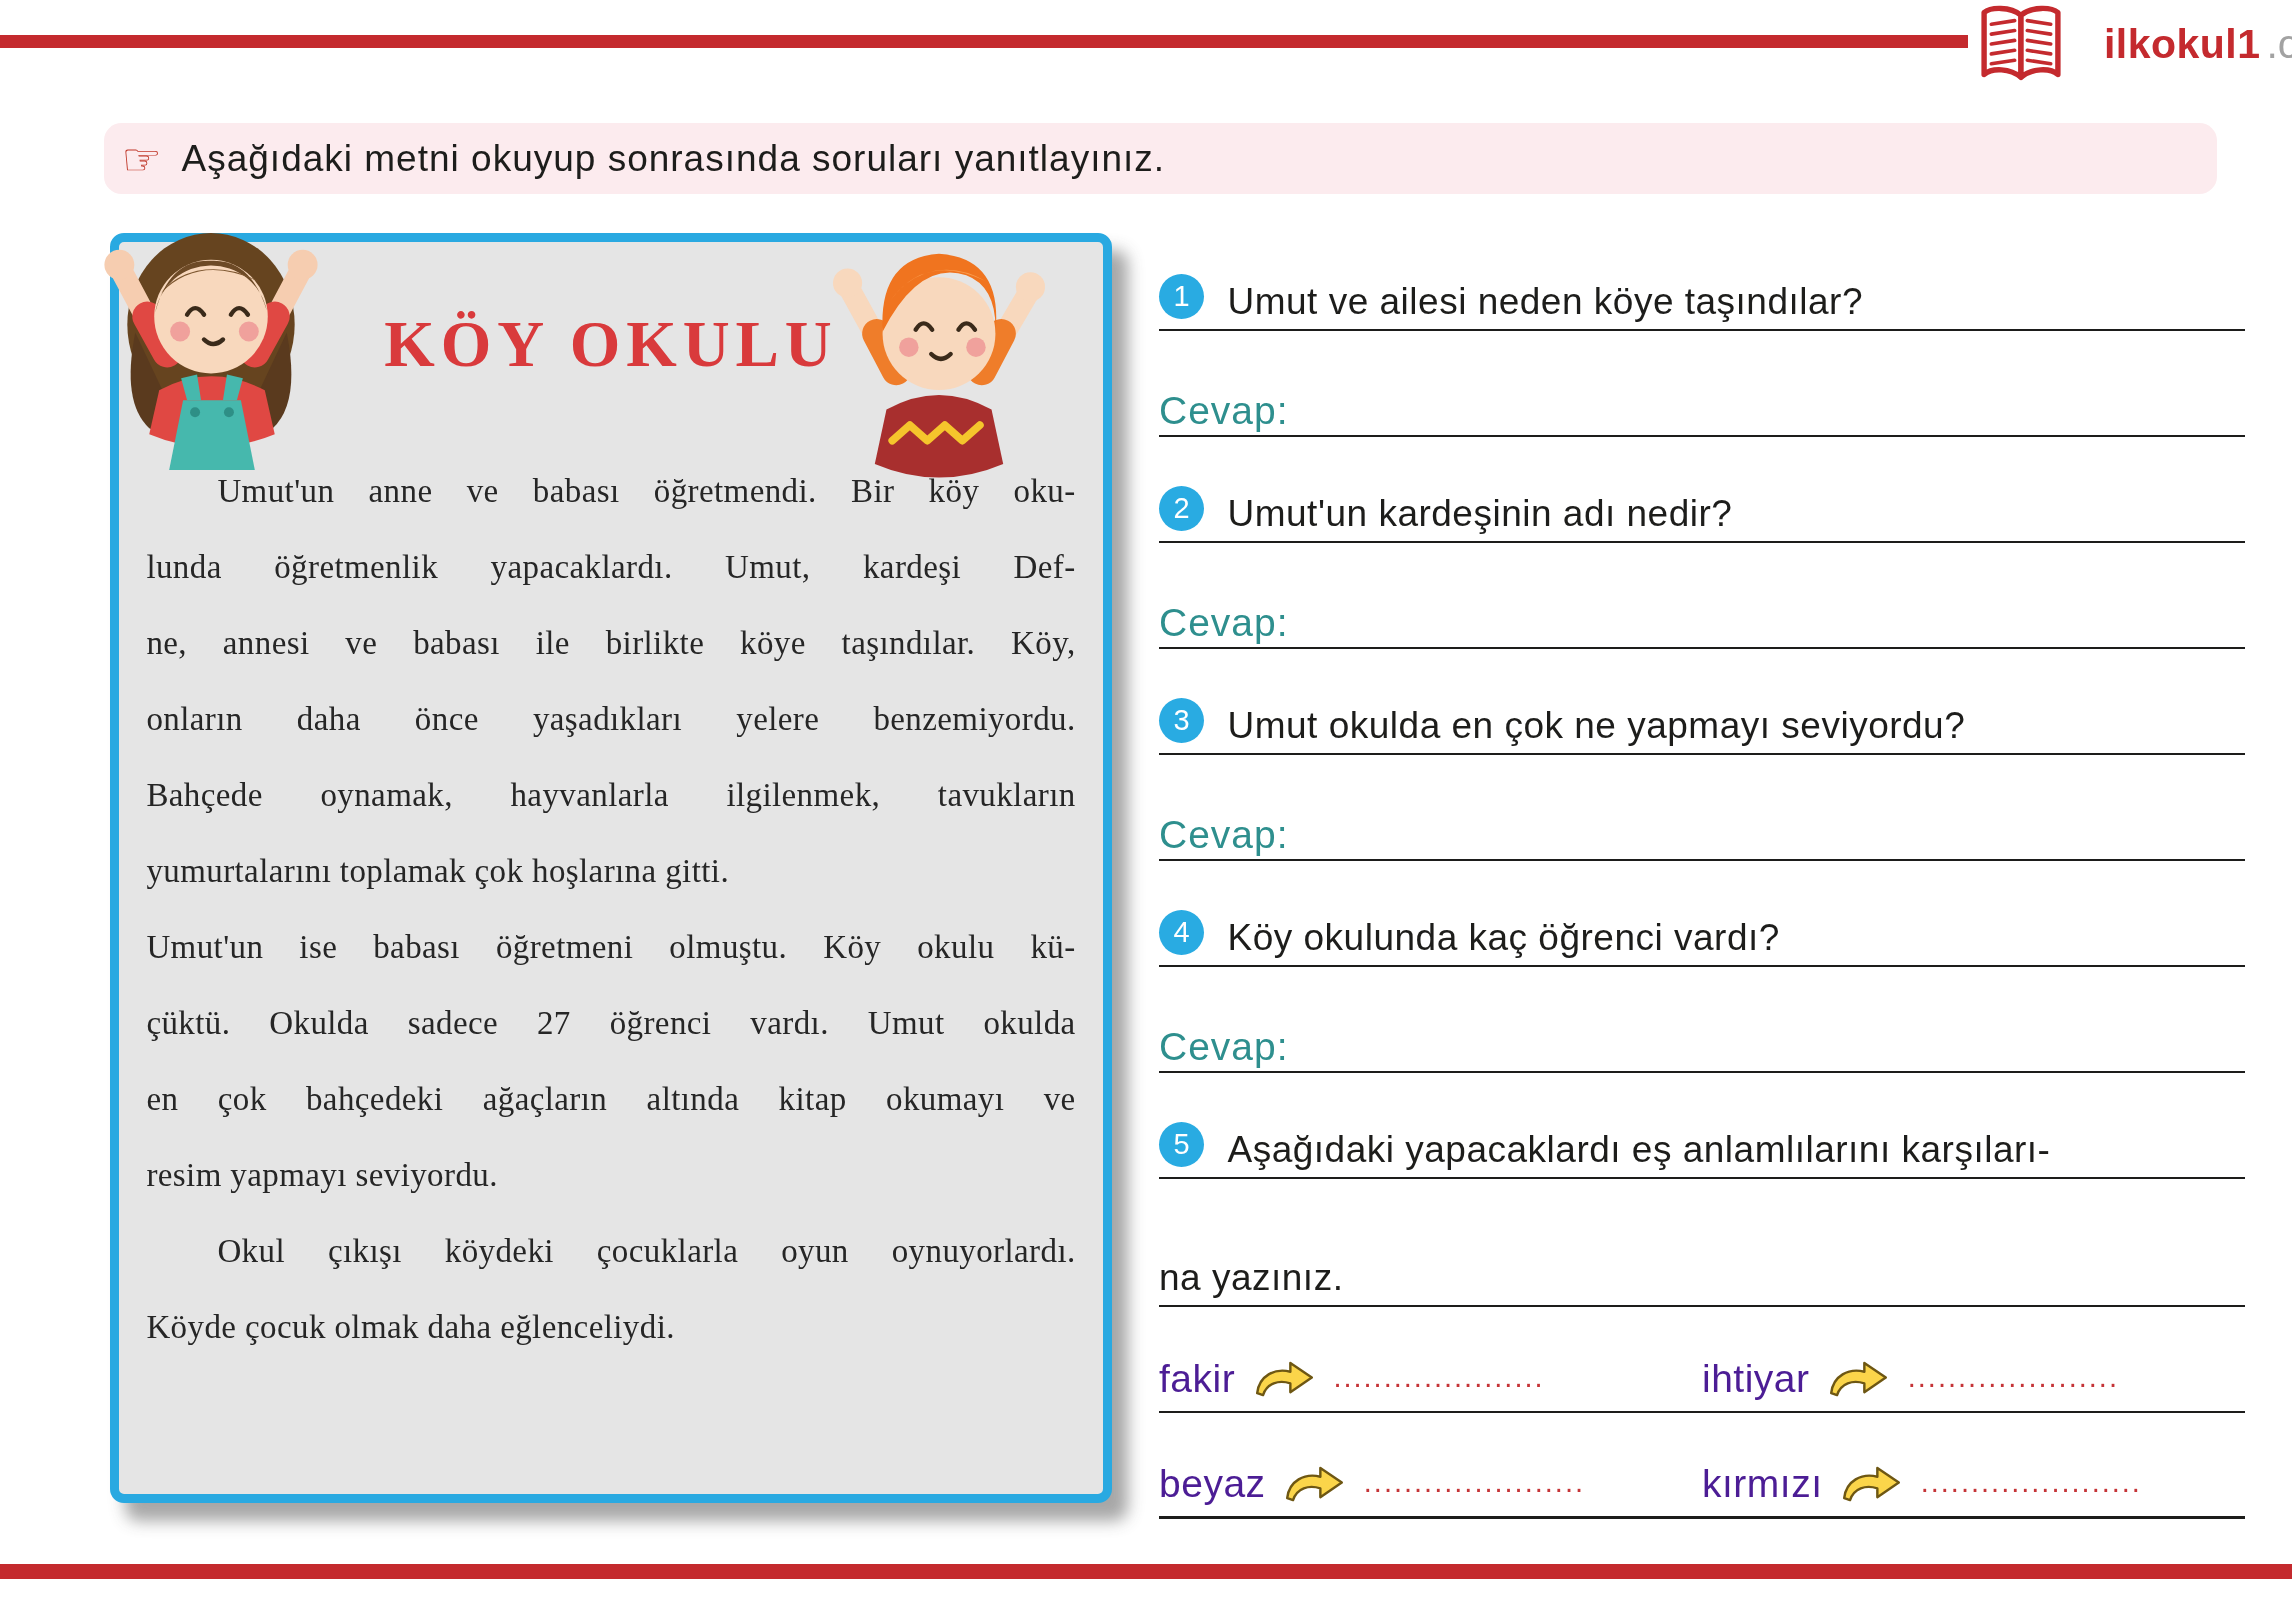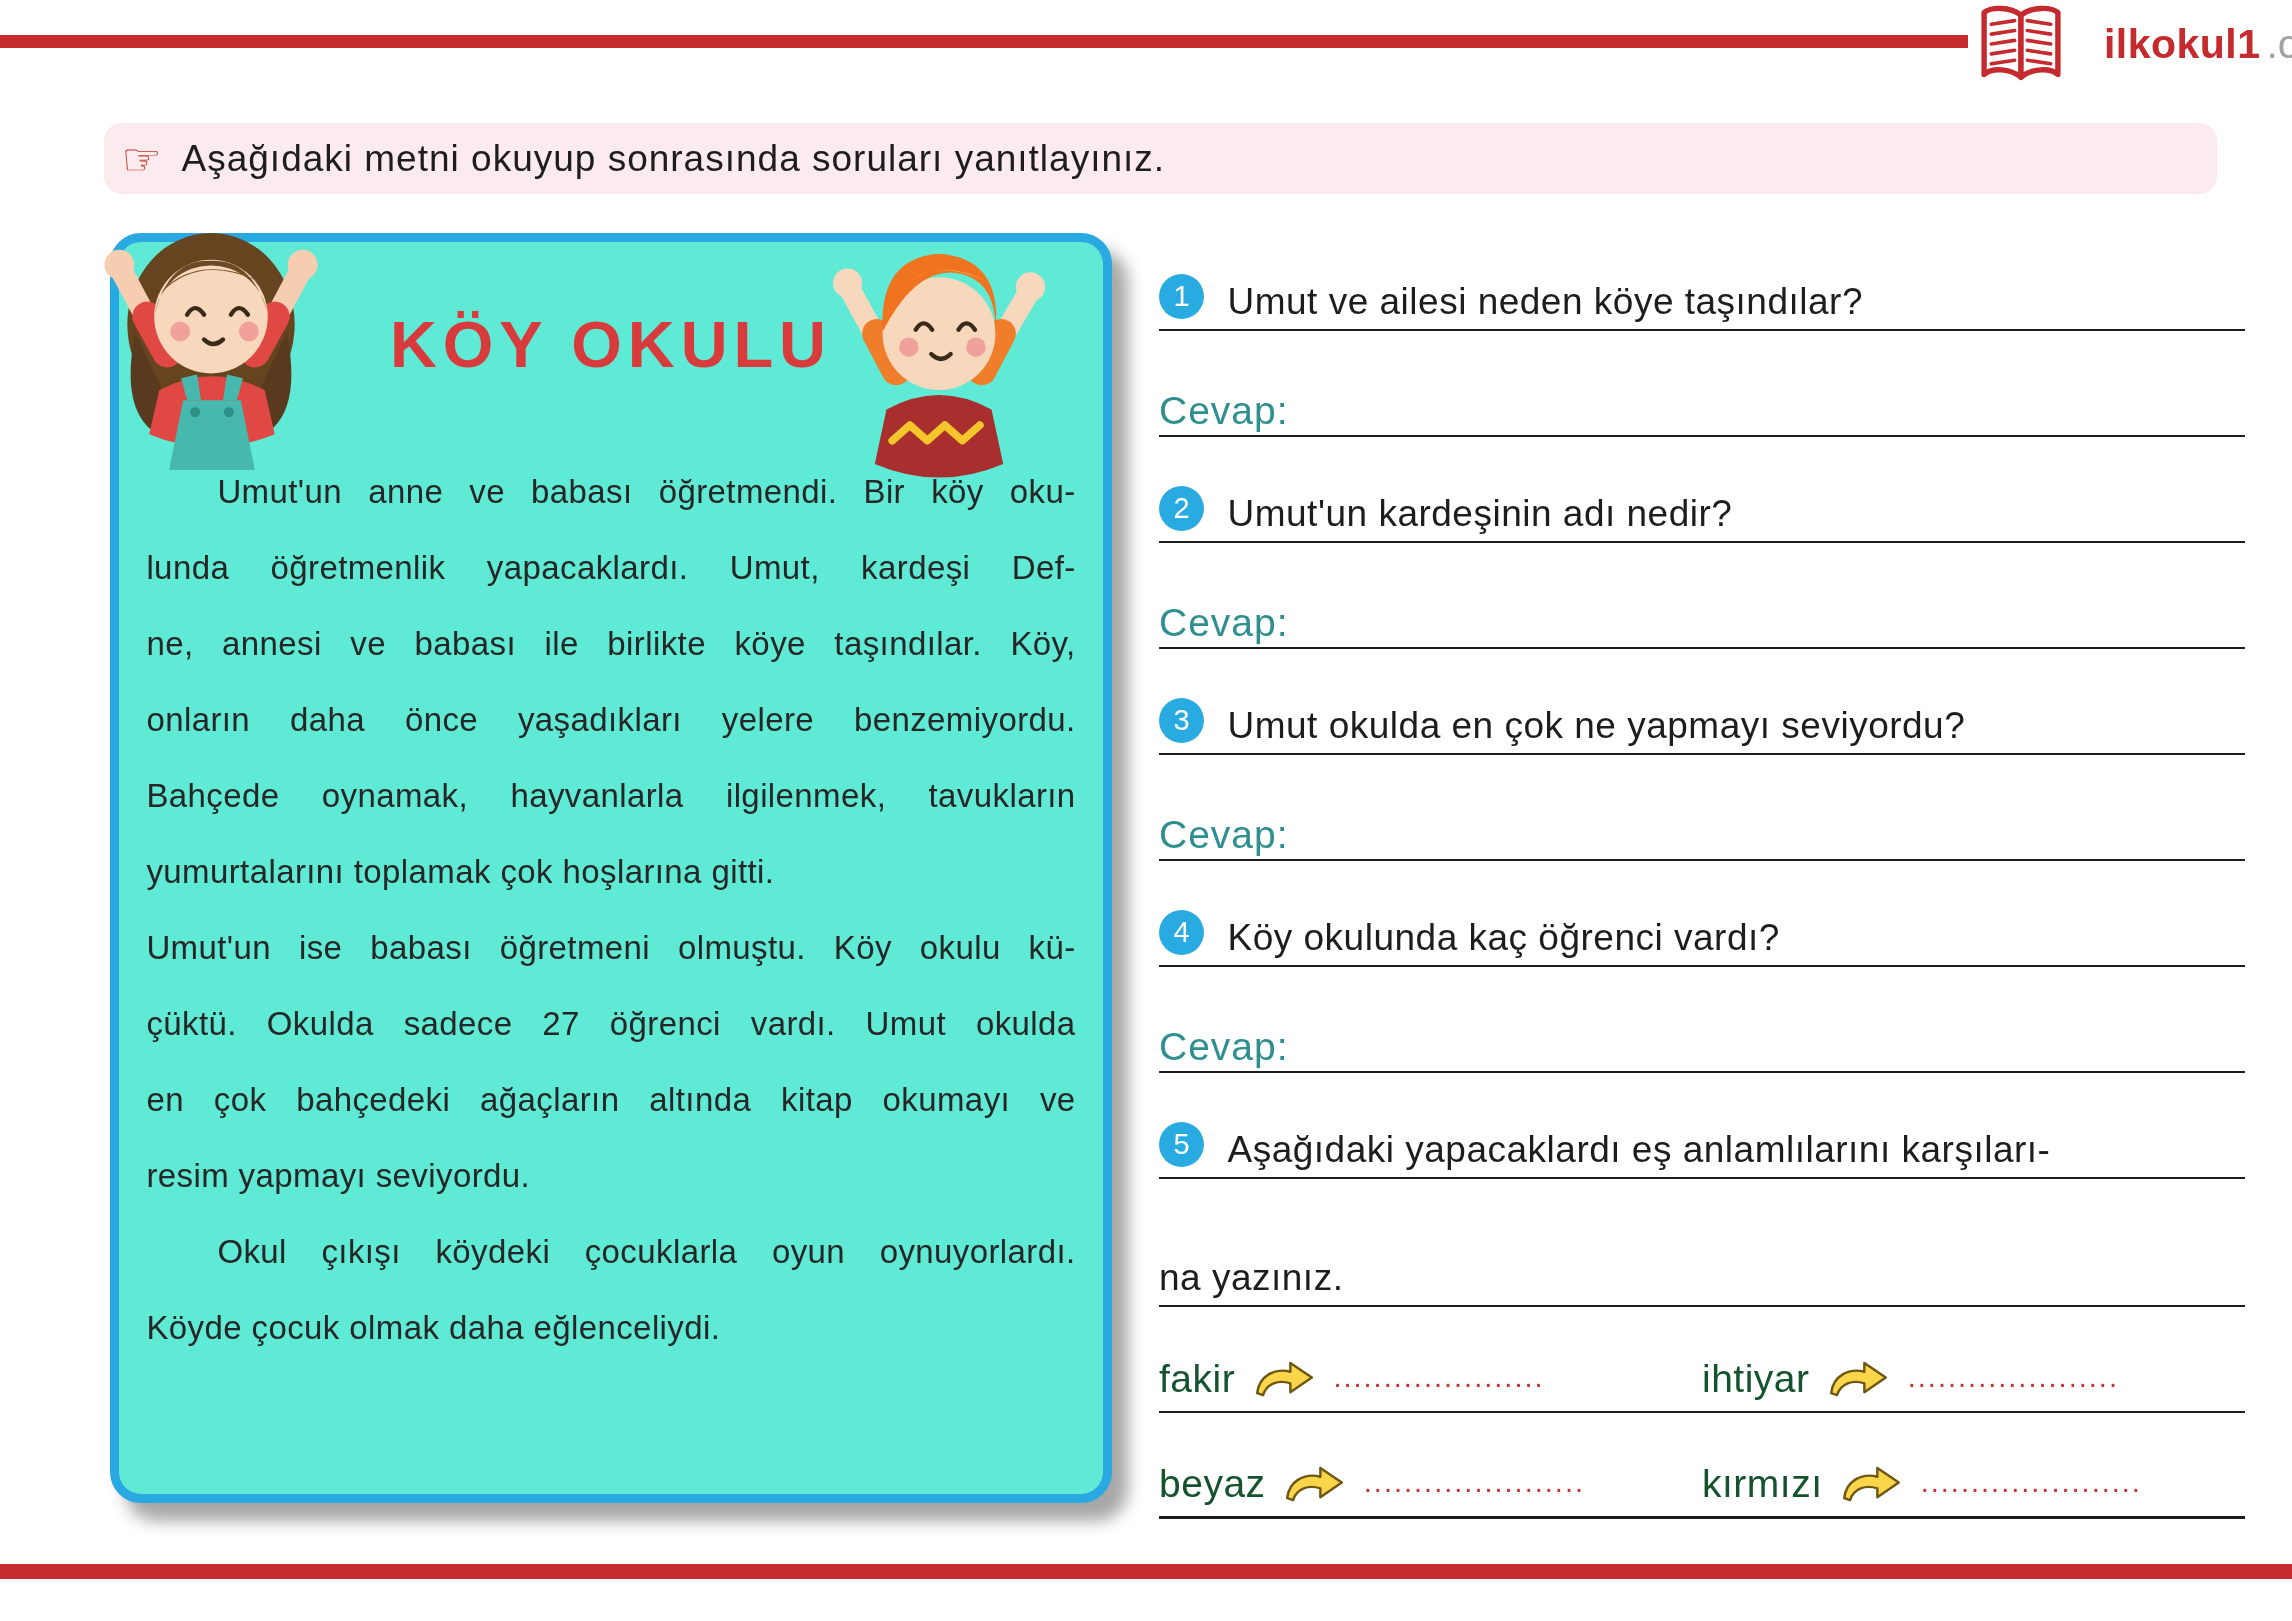--- a/index.html
+++ b/index.html
@@ -16,22 +16,23 @@
   
   .banner{
     position:absolute;left:104px;top:123px;width:2113px;height:71px;
     background:#fcebee;border-radius:17.6px;display:flex;align-items:center;padding-left:17.6px;box-sizing:border-box;
   }
   .finger{font-size:45px;color:#c0392b;line-height:1;margin-top:2px;}
   .banner-text{font-size:37px;margin-left:19.6px;letter-spacing:1px;}
   
   .story-box{
     position:absolute;left:110px;top:233px;width:1002px;height:1270px;box-sizing:border-box;
-    border:9.8px solid #29a9e1;border-radius:31px;background:#5eead4;
+    border:9.8px solid #29a9e1;border-radius:14px;background:#e5e5e5;
     box-shadow:15.7px 17.6px 15.7px rgba(60,60,60,0.45);
+    font-family:Liberation Serif, serif;
   }
   .kid{position:absolute;}
   .kid-girl{left:-17.6px;top:-29px;width:220px;height:259px;}
   .kid-boy{right:57px;top:-21.6px;width:214px;height:272px;}
   .story-title{
     position:absolute;top:65px;left:0;width:100%;text-align:center;
     color:#d93a3c;font-size:65px;font-weight:bold;letter-spacing:5.9px;
   }
   .passage{position:absolute;top:231px;left:27.4px;right:27.4px;}
   .pline{height:76px;font-size:33px;letter-spacing:0.4px;color:#262626;white-space:nowrap;}
@@ -57,21 +58,21 @@
   .wrap-row{
     height:128px;display:flex;align-items:flex-end;
     border-bottom:2px solid #1d1d1b;padding-bottom:5.9px;box-sizing:border-box;
   }
   .syn-row{
     height:106px;display:flex;align-items:flex-end;
     border-bottom:2px solid #1d1d1b;padding-bottom:9.8px;box-sizing:border-box;
   }
   .syn-row.thick{border-bottom:3.9px solid #1d1d1b;}
   .syn-group{width:50%;display:flex;align-items:center;gap:17.6px;}
-  .syn-word{font-size:39px;color:#14532d;letter-spacing:0.5px;}
+  .syn-word{font-size:39px;color:#4c1d95;letter-spacing:0.5px;}
   .syn-arrow svg{width:63px;height:39px;display:block;}
   .syn-dots{font-size:29px;color:#c53437;letter-spacing:2px;line-height:1;padding-bottom:3.9px;}
   
   .bottom-rule{position:absolute;left:0;top:1564px;width:2293px;height:14.7px;background:#c42a2e;}
 </style>
 </head>
 <body>
 
 <div class="top-rule"></div>
 <div class="logo">

